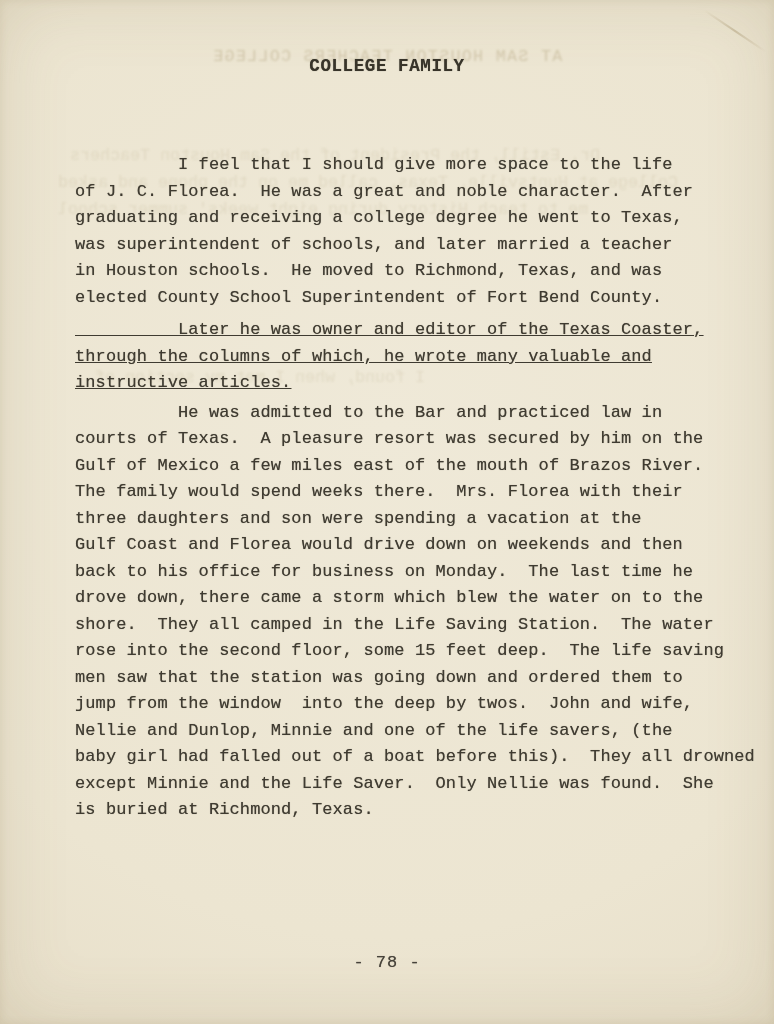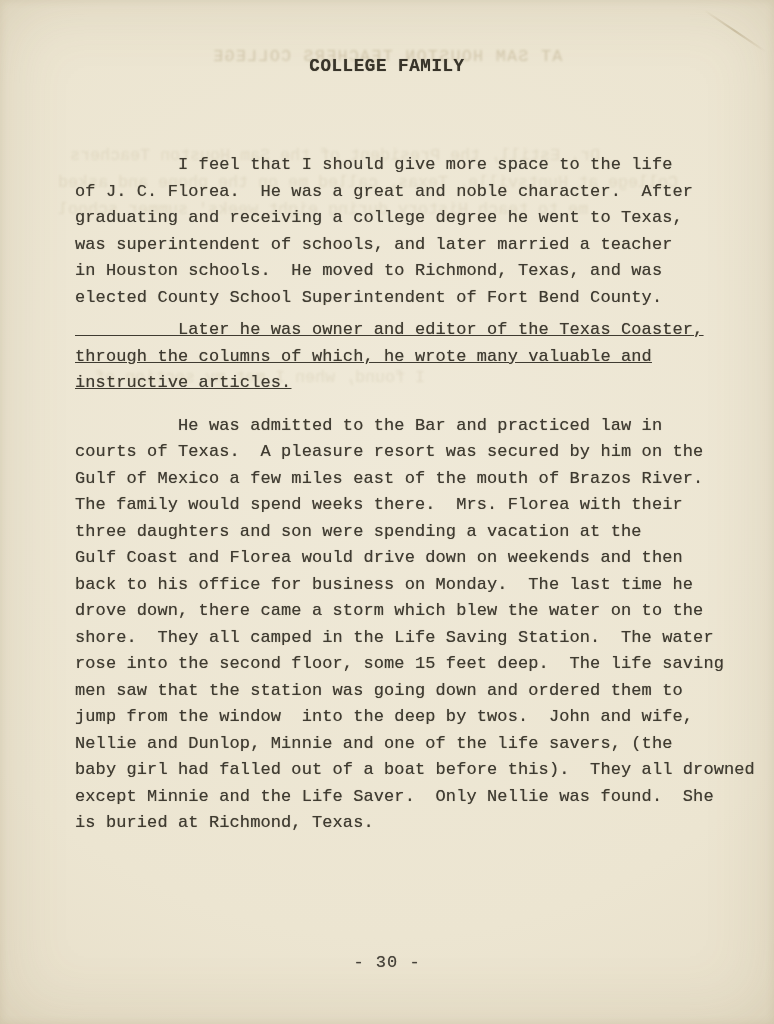--- a/index.html
+++ b/index.html
@@ -47,21 +47,21 @@
   }
 
   .body-text {
     position: absolute;
     top: 152px;
     left: 75px;
     width: 700px;
   }
   .para { margin: 0; }
   .para-2 { margin-top: 6px; text-decoration: underline; }
-  .para-3 { margin-top: 16px; }
+  .para-3 { margin-top: 3px; }
 
   .page-number {
     position: absolute;
     top: 953px;
     left: 0;
     width: 100%;
     text-align: center;
     font-size: 17px;
     letter-spacing: 1px;
     color: #46423a;
@@ -141,15 +141,15 @@
 men saw that the station was going down and ordered them to
 jump from the window  into the deep by twos.  John and wife,
 Nellie and Dunlop, Minnie and one of the life savers, (the
 baby girl had falled out of a boat before this).  They all drowned
 except Minnie and the Life Saver.  Only Nellie was found.  She
 is buried at Richmond, Texas.</p>
   </div>
 
   <div class="crease"></div>
 
-  <div class="page-number">- 30 -</div>
+  <div class="page-number">- 78 -</div>
 
 </div>
 
 </body></html>

